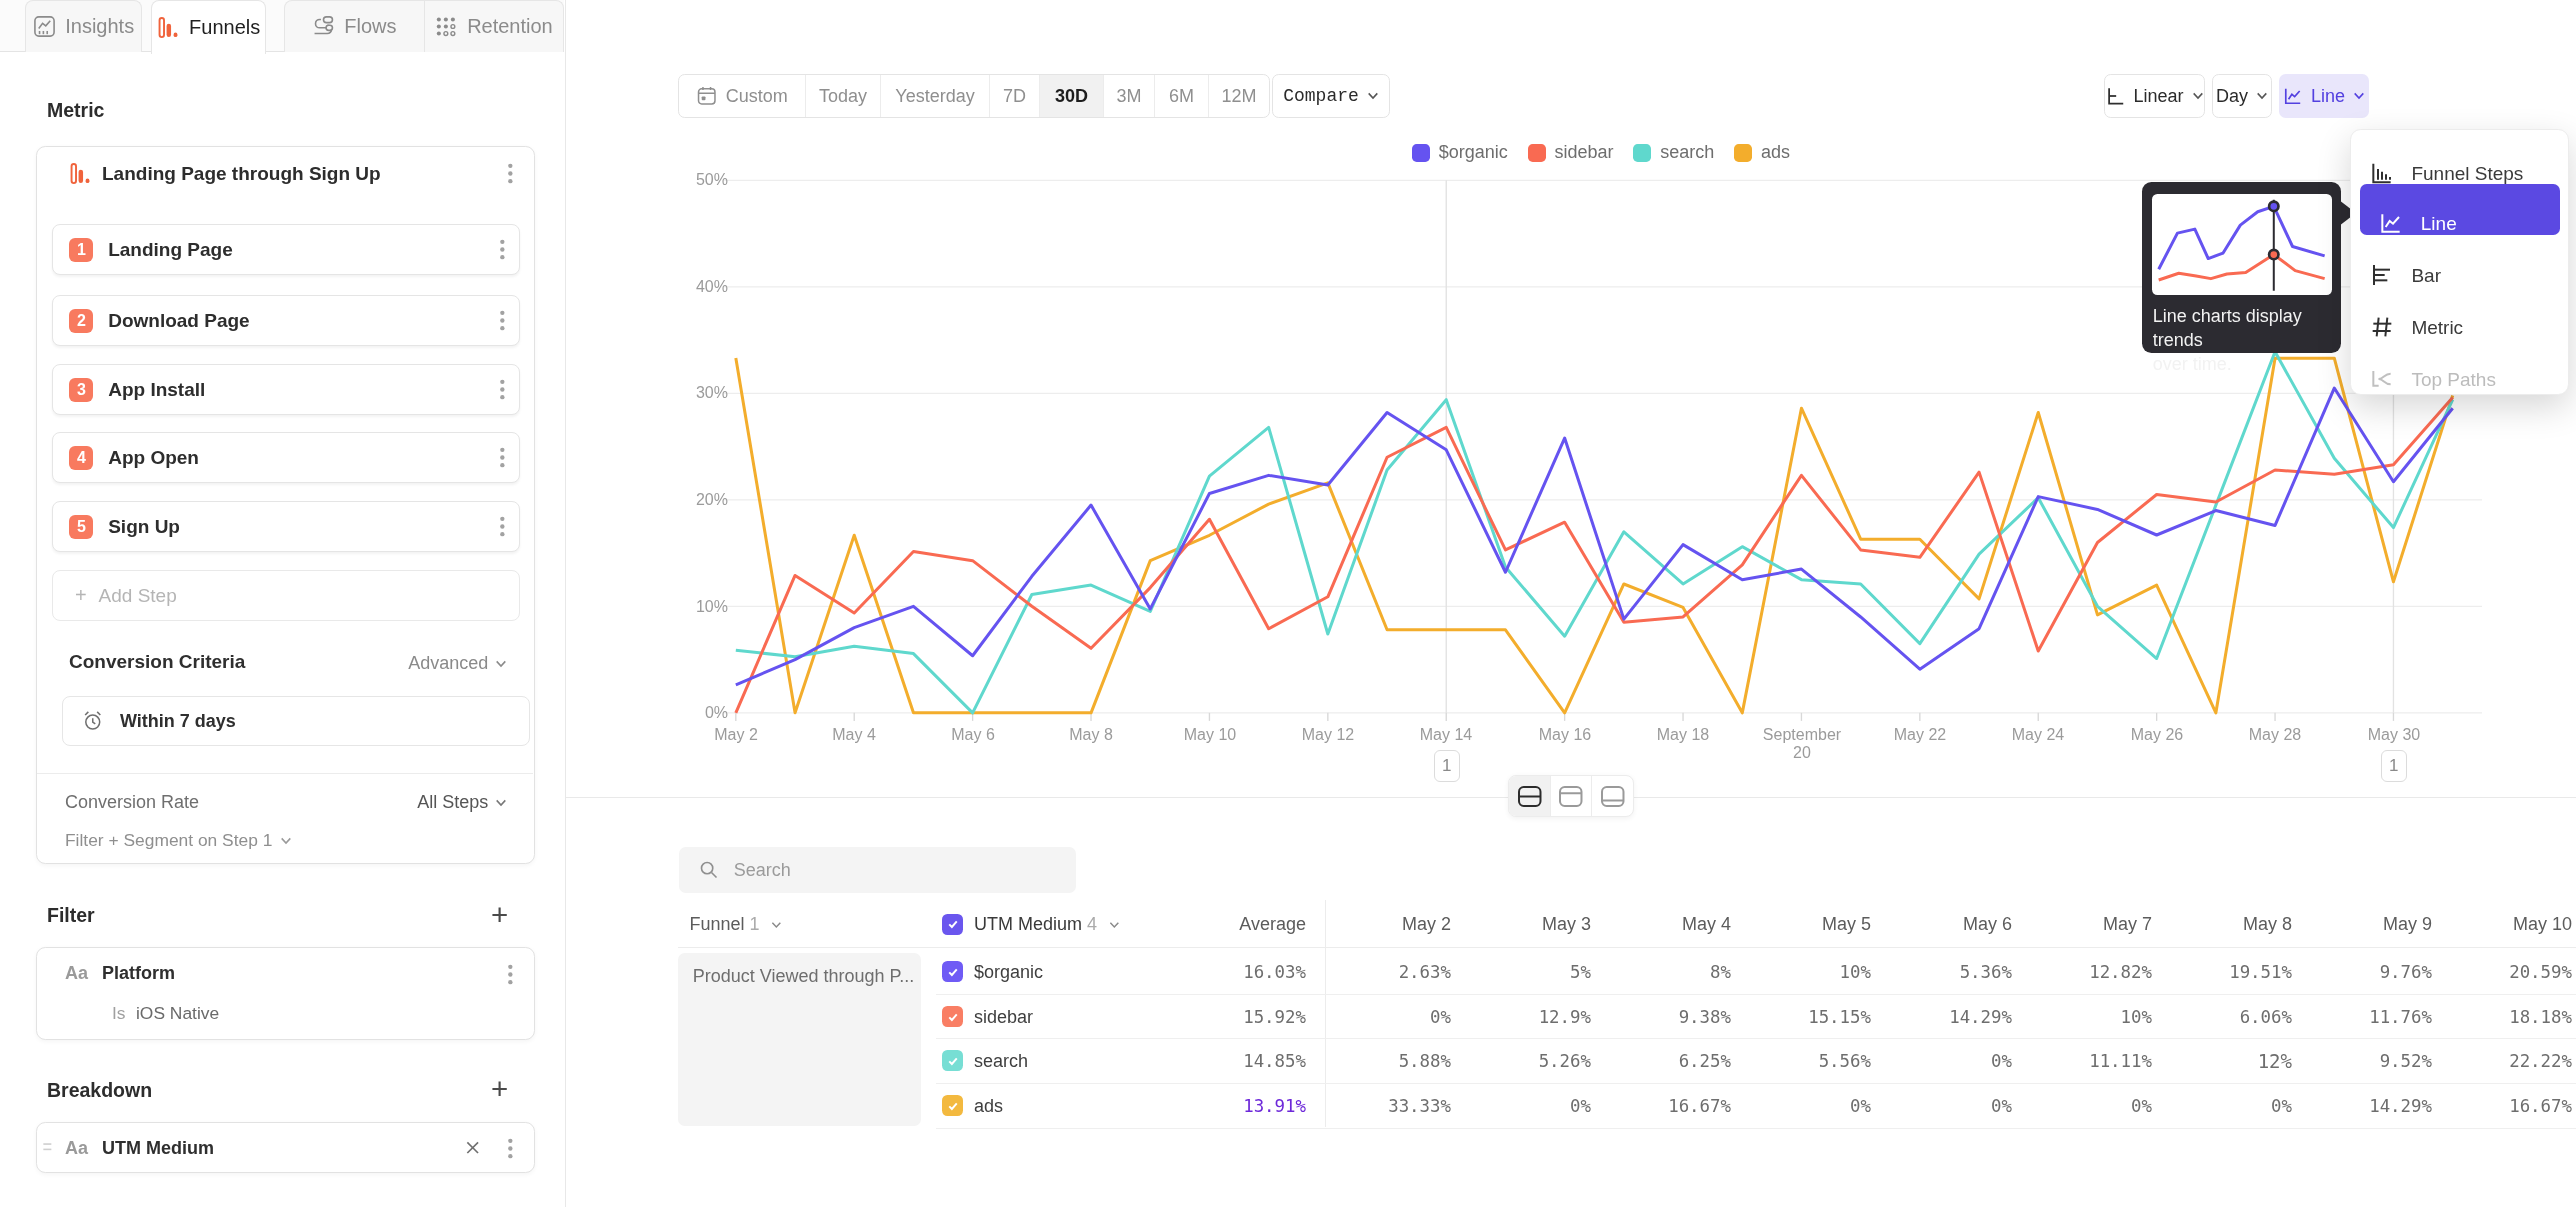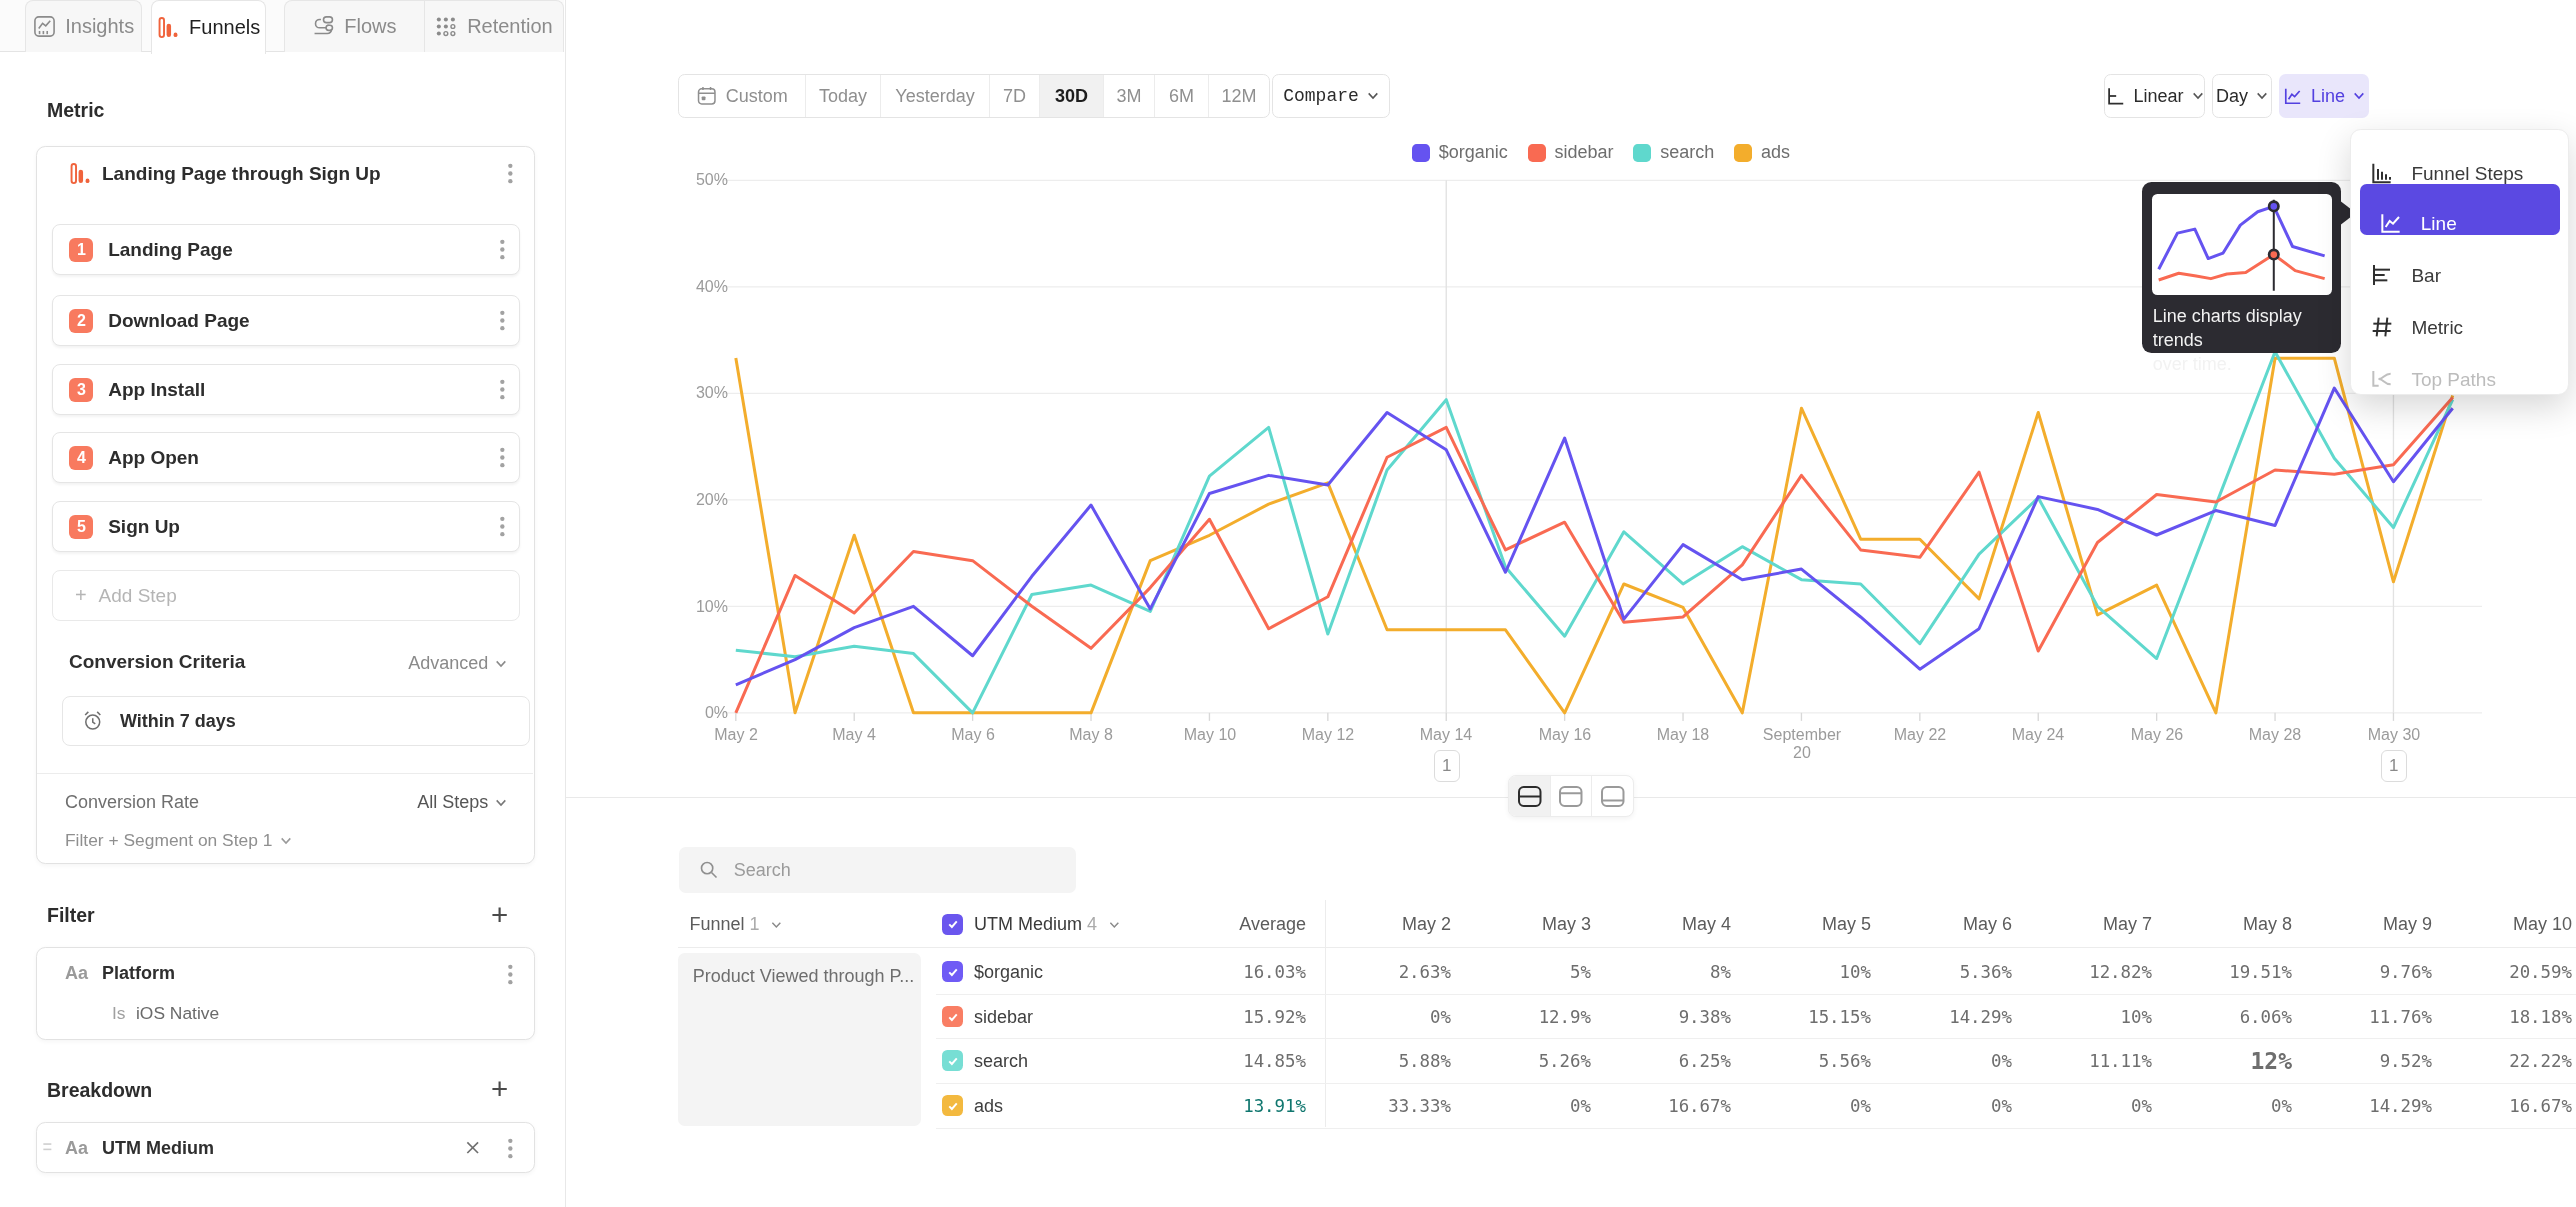--- a/index.html
+++ b/index.html
@@ -541,32 +541,32 @@
         </svg>
       </div>
     <div class="rlabel">search</div>
     <div class="num-r mono" style="left:516px;font-size:17.4px;color:#6e6e6e;">14.85%</div>
   <div class="num-r mono" style="left: 661px; font-size: 17.4px; color: rgb(110, 110, 110);">5.88%</div>
       <div class="num-r mono" style="left: 801px; font-size: 17.4px; color: rgb(110, 110, 110);">5.26%</div>
       <div class="num-r mono" style="left: 941px; font-size: 17.4px; color: rgb(110, 110, 110);">6.25%</div>
       <div class="num-r mono" style="left: 1081px; font-size: 17.4px; color: rgb(110, 110, 110);">5.56%</div>
       <div class="num-r mono" style="left: 1222px; font-size: 17.4px; color: rgb(110, 110, 110);">0%</div>
       <div class="num-r mono" style="left: 1362px; font-size: 17.4px; color: rgb(110, 110, 110);">11.11%</div>
-      <div class="num-r mono" style="left: 1502px; font-size: 23px; color: rgb(110, 110, 110); font-weight: bold;">12%</div>
+      <div class="num-r mono" style="left: 1502px; font-size: 19px; color: rgb(110, 110, 110);">12%</div>
       <div class="num-r mono" style="left: 1642px; font-size: 17.4px; color: rgb(110, 110, 110);">9.52%</div>
       <div class="num-r mono" style="left: 1782px; font-size: 17.4px; color: rgb(110, 110, 110);">22.22%</div>
     </div>
   <div class="t-row" style="top:1083px;">
     <div class="cbx" style="background: rgb(243, 185, 63);">
         <svg width="12" height="12" viewBox="0 0 16 16">
           <polyline points="3,8.5 6.5,12 13,4.5" fill="none" stroke="#fff" stroke-width="2.6"></polyline>
         </svg>
       </div>
     <div class="rlabel">ads</div>
-    <div class="num-r mono" style="left:516px;font-size:17.4px;color:#0f766e;">13.91%</div>
+    <div class="num-r mono" style="left:516px;font-size:17.4px;color:#6d28d9;">13.91%</div>
   <div class="num-r mono" style="left: 661px; font-size: 17.4px; color: rgb(110, 110, 110);">33.33%</div>
       <div class="num-r mono" style="left: 801px; font-size: 17.4px; color: rgb(110, 110, 110);">0%</div>
       <div class="num-r mono" style="left: 941px; font-size: 17.4px; color: rgb(110, 110, 110);">16.67%</div>
       <div class="num-r mono" style="left: 1081px; font-size: 17.4px; color: rgb(110, 110, 110);">0%</div>
       <div class="num-r mono" style="left: 1222px; font-size: 17.4px; color: rgb(110, 110, 110);">0%</div>
       <div class="num-r mono" style="left: 1362px; font-size: 17.4px; color: rgb(110, 110, 110);">0%</div>
       <div class="num-r mono" style="left: 1502px; font-size: 17.4px; color: rgb(110, 110, 110);">0%</div>
       <div class="num-r mono" style="left: 1642px; font-size: 17.4px; color: rgb(110, 110, 110);">14.29%</div>
       <div class="num-r mono" style="left: 1782px; font-size: 17.4px; color: rgb(110, 110, 110);">16.67%</div>
     </div>

